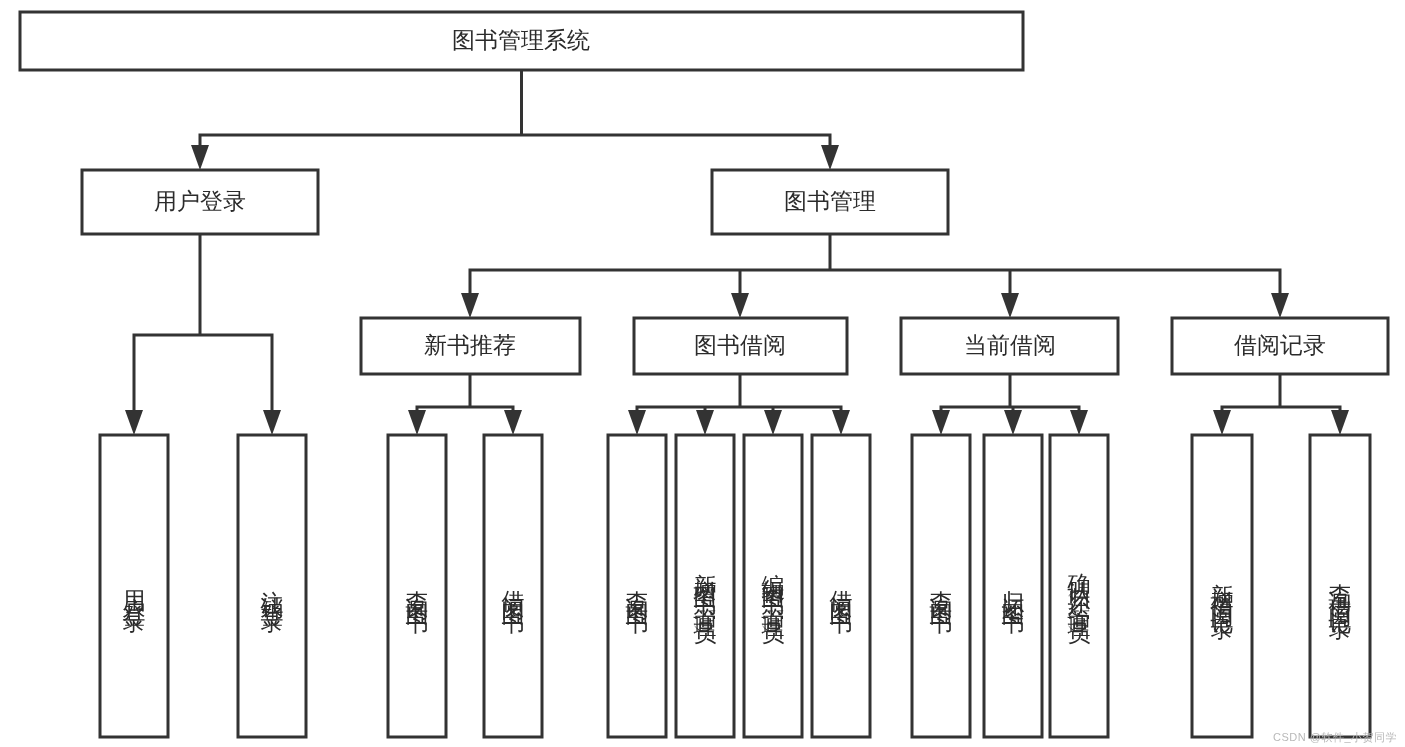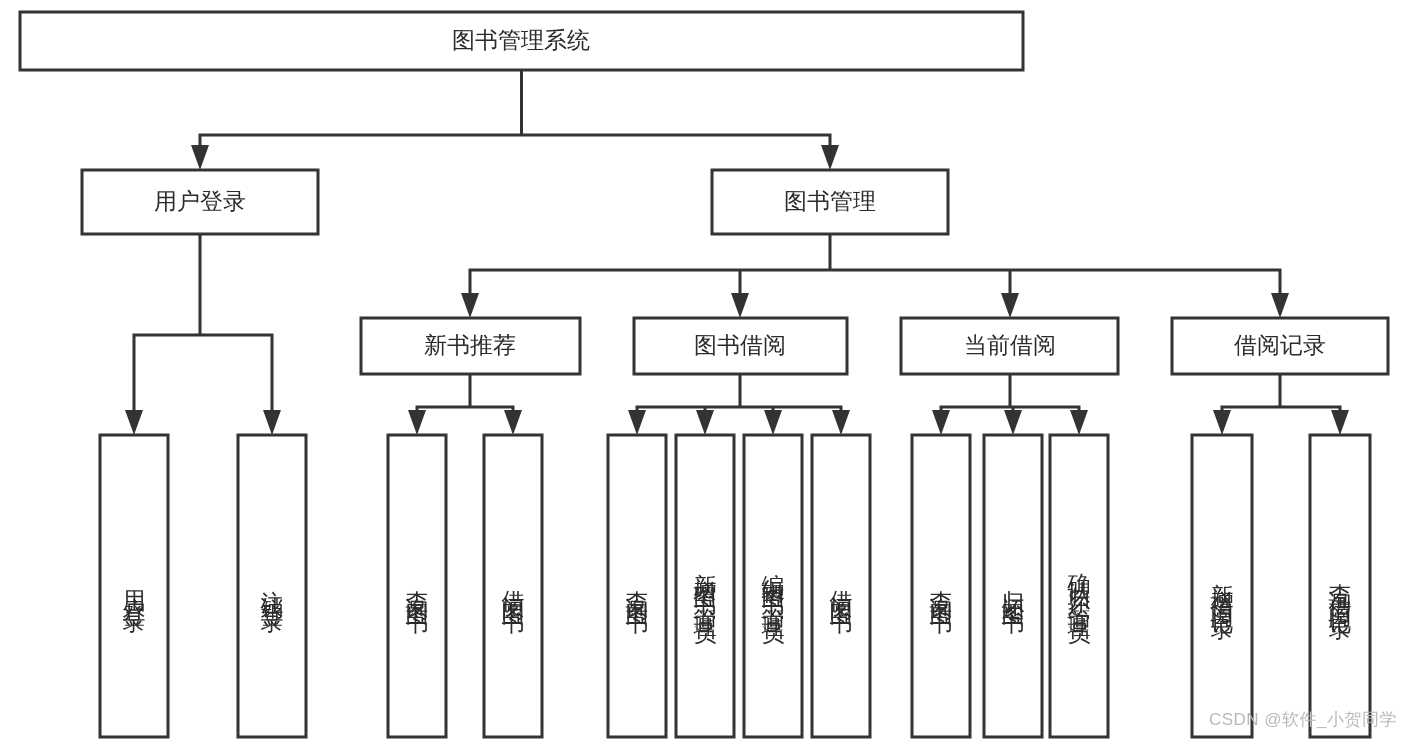--- a/index.html
+++ b/index.html
@@ -45,23 +45,23 @@
   .node-label {
     fill: #2b2b2b;
     font-family: "Liberation Sans", "DejaVu Sans", sans-serif;
     font-size: 23px;
     text-anchor: middle;
     dominant-baseline: middle;
   }
   .watermark {
     position: absolute;
     right: 8px;
-    bottom: 16px;
+    bottom: 2px;
     font-family: "Liberation Sans", "DejaVu Sans", sans-serif;
-    font-size: 17px;
+    font-size: 11px;
     color: #b9b9b9;
     white-space: nowrap;
     letter-spacing: 0.5px;
   }
 </style>
 </head>
 <body>
 
 <div id="diagram-root">
 

